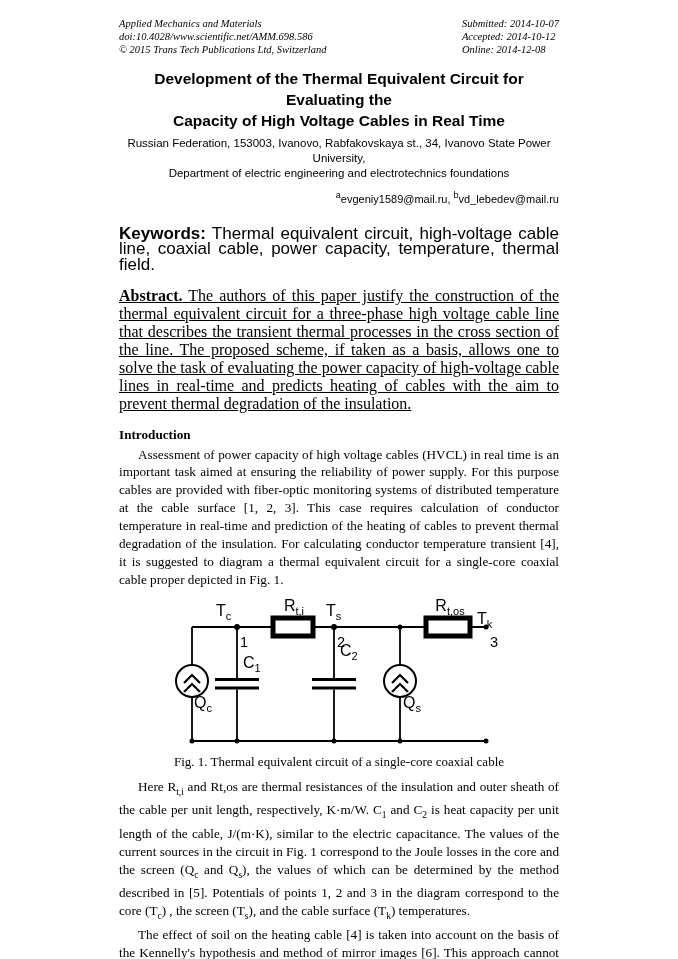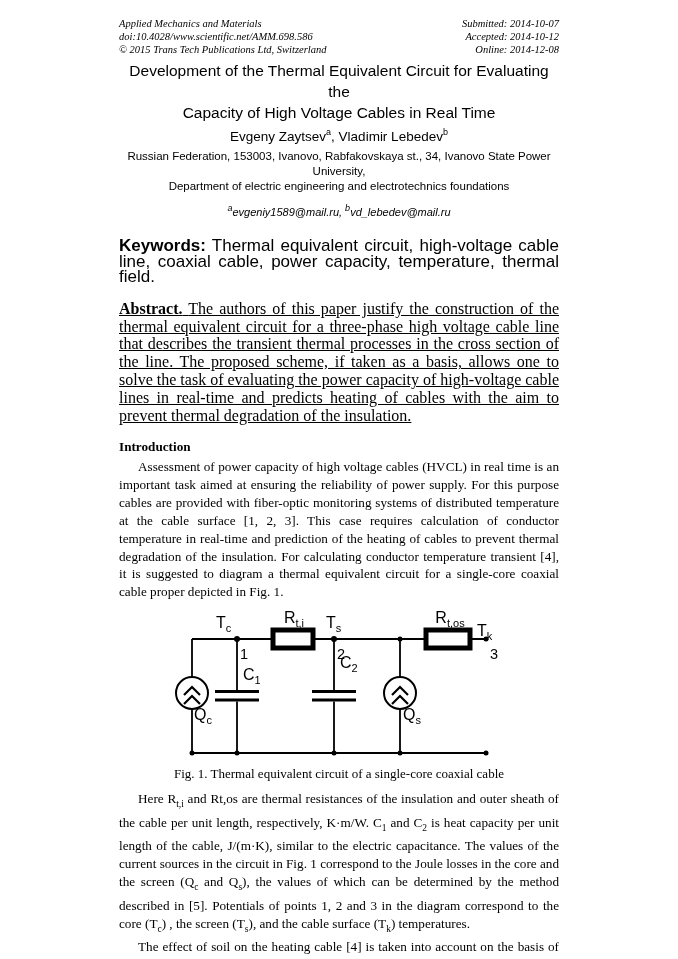--- a/index.html
+++ b/index.html
@@ -10,29 +10,29 @@
     margin: 0 auto;
     background: #ffffff;
     box-sizing: border-box;
     padding: 17px 62px 10px 62px;
     overflow: hidden;
     color: #000;
     font-family: "Liberation Serif", serif;
   }
   
   .hdr { display: flex; justify-content: space-between; font-style: italic; font-size: 10.5px; line-height: 13px; }
-  .hdr-right { text-align: right; }
+  .hdr-right { text-align: left; }
   
-  .title { font-family: "Liberation Sans", sans-serif; font-weight: normal; font-size: 15.5px; line-height: 21px; text-align: center; margin: 4px 0 0 0; }
+  .title { font-family: "Liberation Sans", sans-serif; font-weight: bold; font-size: 15.5px; line-height: 21px; text-align: center; margin: 12px 0 0 0; }
   .title .tline { display: block; }
   .authors { font-family: "Liberation Sans", sans-serif; font-size: 13.5px; text-align: center; margin-top: 4px; }
   .authors sup, .emails sup { font-size: 9px; }
   .affiliation { font-family: "Liberation Sans", sans-serif; font-size: 11.5px; line-height: 15px; text-align: center; margin-top: 5px; }
   .affiliation .aline { display: block; }
-  .emails { font-family: "Liberation Sans", sans-serif; font-size: 11px; text-align: center; margin-top: 9px; font-style: italic; }
+  .emails { font-family: "Liberation Sans", sans-serif; font-size: 11px; text-align: right; margin-top: 9px; }
   
   .keywords { font-family: "Liberation Sans", sans-serif; font-size: 17px; line-height: 15.5px; text-align: justify; margin: 21px 0 0 0; }
   .abstract { font-size: 16px; line-height: 17.9px; text-align: justify; margin: 15px 0 0 0; text-decoration: underline; }
   
   .section-heading { font-size: 13.2px; font-weight: bold; margin: 14px 0 3px 0; }
   p.body { font-size: 13.2px; line-height: 17.9px; text-align: justify; margin: 0; }
   p.body.indent { text-indent: 19px; }
   p.body sub, .abstract sub { font-size: 9.5px; }
   p.mt { margin-top: 8px; }
   
@@ -61,21 +61,20 @@
       <div>Accepted: 2014-10-12</div>
       <div>Online: 2014-12-08</div>
     </div>
   </div>
 
   <h1 class="title">
     <span class="tline">Development of the Thermal Equivalent Circuit for Evaluating the</span>
     <span class="tline">Capacity of High Voltage Cables in Real Time</span>
   </h1>
 
-  <div class="authors"><span>Evgeny Zaytsev</span><sup>a</sup><span>, Vladimir Lebedev</span><sup>b</sup></div>
 
   <div class="affiliation">
     <span class="aline">Russian Federation, 153003, Ivanovo, Rabfakovskaya st., 34, Ivanovo State Power University,</span>
     <span class="aline">Department of electric engineering and electrotechnics foundations</span>
   </div>
 
   <div class="emails"><sup>a</sup><span>evgeniy1589@mail.ru, </span><sup>b</sup><span>vd_lebedev@mail.ru</span></div>
 
   <p class="keywords"><b>Keywords:</b> <span>Thermal equivalent circuit, high-voltage cable line, coaxial cable, power capacity, temperature, thermal field.</span></p>
 

